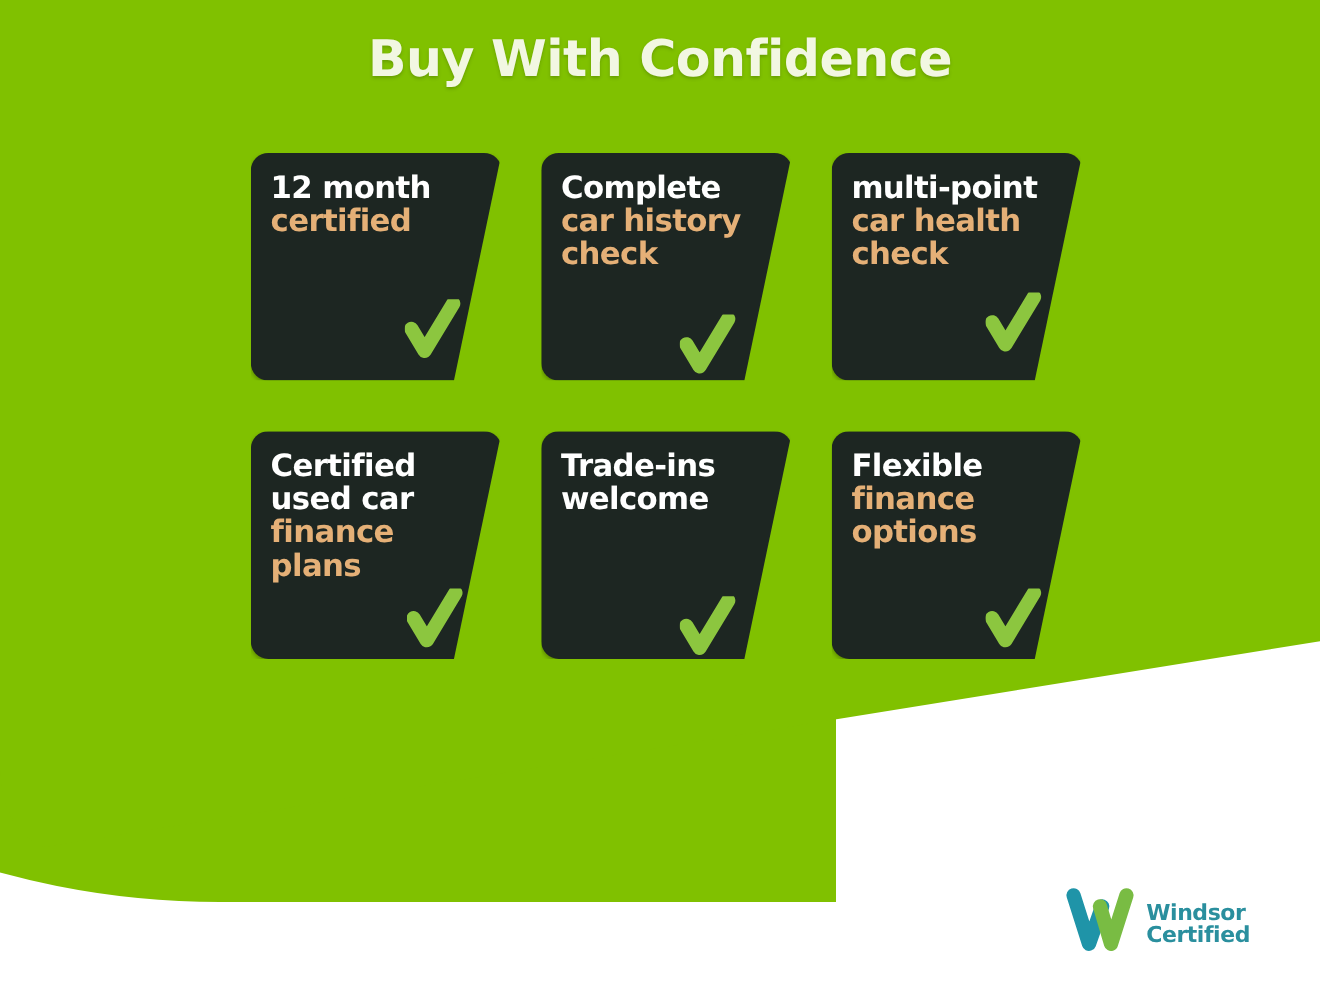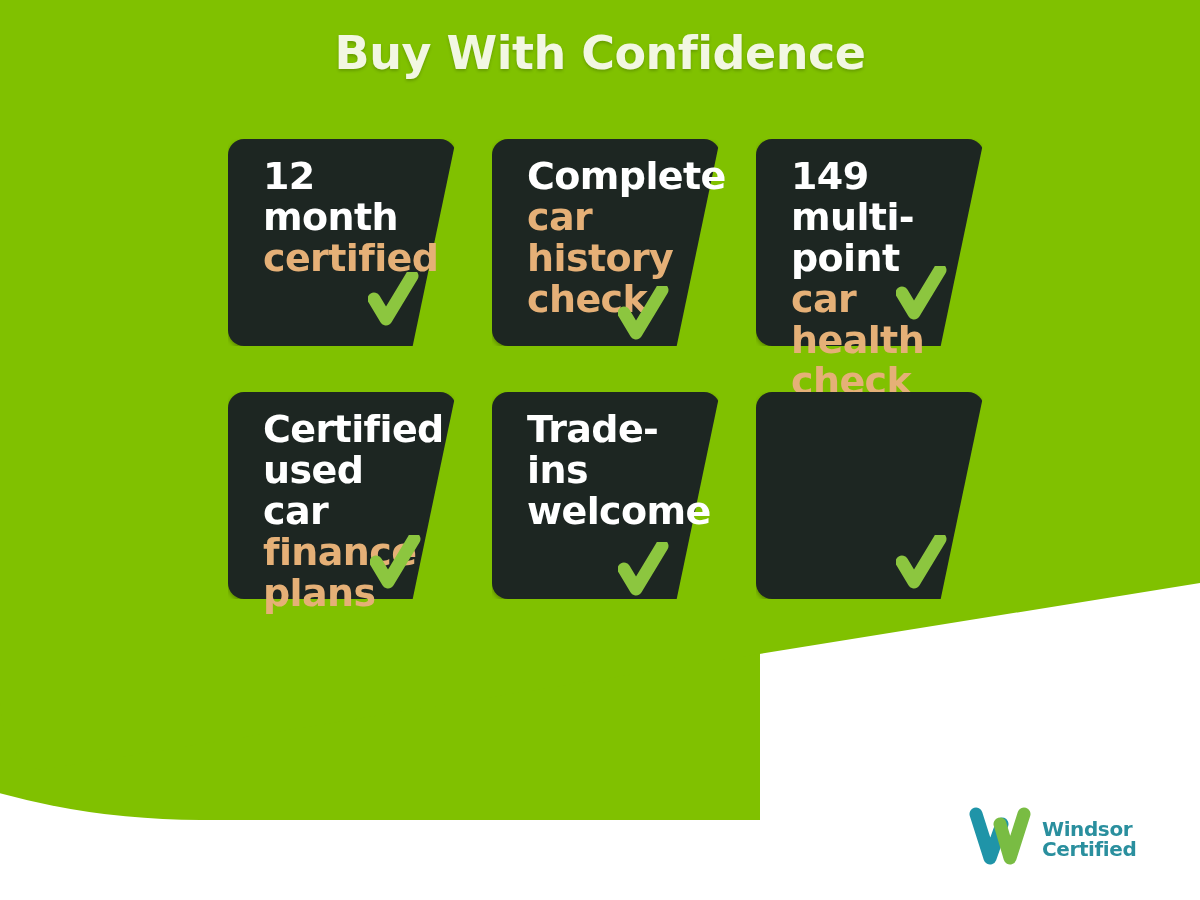--- a/index.html
+++ b/index.html
@@ -84,25 +84,24 @@
     
     clip-path: polygon(0% 0%, 100% 0%, 81% 100%, 0% 100%);
     filter: drop-shadow(0 2px 2px rgba(0,0,0,0.30));
   }
   .card-text {
     position: absolute;
     left: 18px;
     top: 17px;
     right: 30px;
     line-height: 1.08;
-    font-size: 38px;
+    font-size: 28px;
     font-weight: bold;
     font-family: "DejaVu Sans", "Liberation Sans", sans-serif;
     letter-spacing: -0.6px;
-    margin-left: 17px;
   }
   .line-white { color: #ffffff; display: block; }
   .line-tan   { color: #e5b077; display: block; }
 
   .check {
     position: absolute;
     width: 52px;
     height: 60px;
     pointer-events: none;
   }
@@ -174,21 +173,20 @@
         <div class="check c2">
           <svg viewBox="0 0 52 60" xmlns="http://www.w3.org/2000/svg">
             <path d="M6 27 L18 47 L44 4" fill="none" stroke="#8cc63f" stroke-width="13" stroke-linecap="round" stroke-linejoin="round"></path>
           </svg>
         </div>
       </div>
 
       <div class="card">
         <div class="card-shape"></div>
         <div class="card-text">
-          <span class="line-white">149</span>
           <span class="line-white">multi-point</span>
           <span class="line-tan">car health</span>
           <span class="line-tan">check</span>
         </div>
         <div class="check c3">
           <svg viewBox="0 0 52 60" xmlns="http://www.w3.org/2000/svg">
             <path d="M6 27 L18 47 L44 4" fill="none" stroke="#8cc63f" stroke-width="13" stroke-linecap="round" stroke-linejoin="round"></path>
           </svg>
         </div>
       </div>
@@ -220,20 +218,25 @@
         </div>
         <div class="check c5">
           <svg viewBox="0 0 52 60" xmlns="http://www.w3.org/2000/svg">
             <path d="M6 27 L18 47 L44 4" fill="none" stroke="#8cc63f" stroke-width="13" stroke-linecap="round" stroke-linejoin="round"></path>
           </svg>
         </div>
       </div>
 
       <div class="card">
         <div class="card-shape"></div>
+        <div class="card-text">
+          <span class="line-white">Flexible</span>
+          <span class="line-tan">finance</span>
+          <span class="line-tan">options</span>
+        </div>
         <div class="check c6">
           <svg viewBox="0 0 52 60" xmlns="http://www.w3.org/2000/svg">
             <path d="M6 27 L18 47 L44 4" fill="none" stroke="#8cc63f" stroke-width="13" stroke-linecap="round" stroke-linejoin="round"></path>
           </svg>
         </div>
       </div>
 
     </div>
 
   </div>

